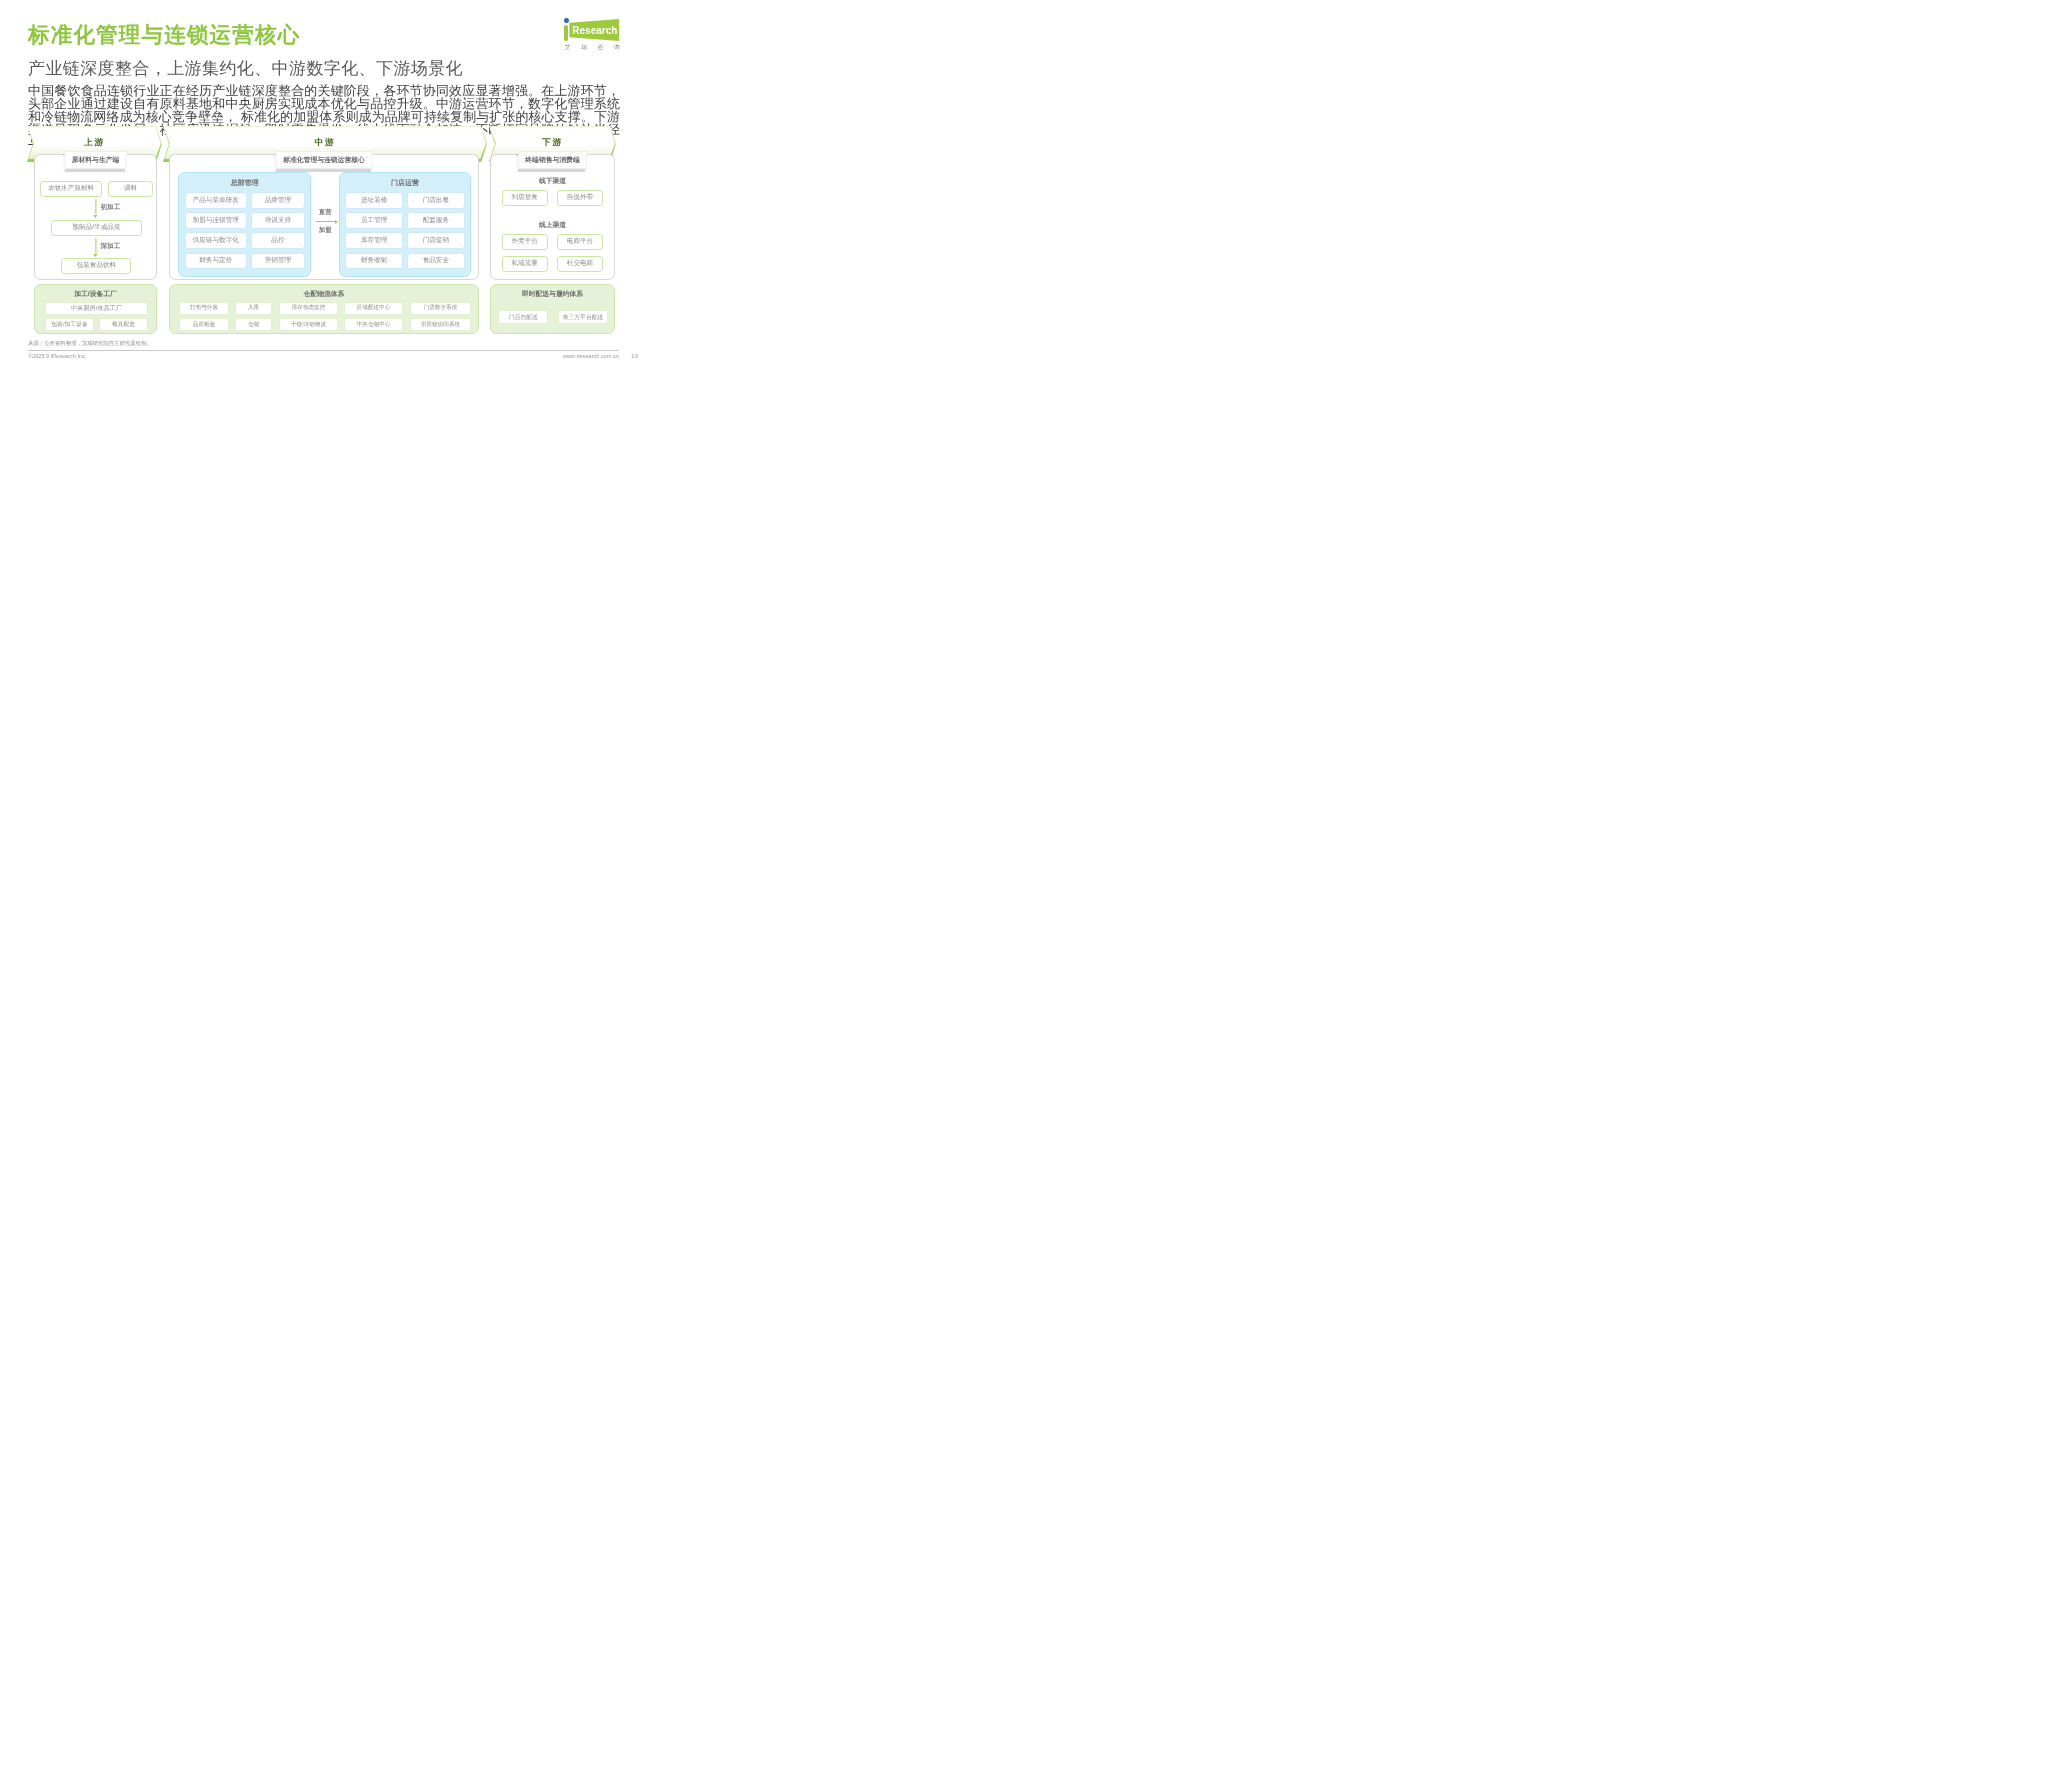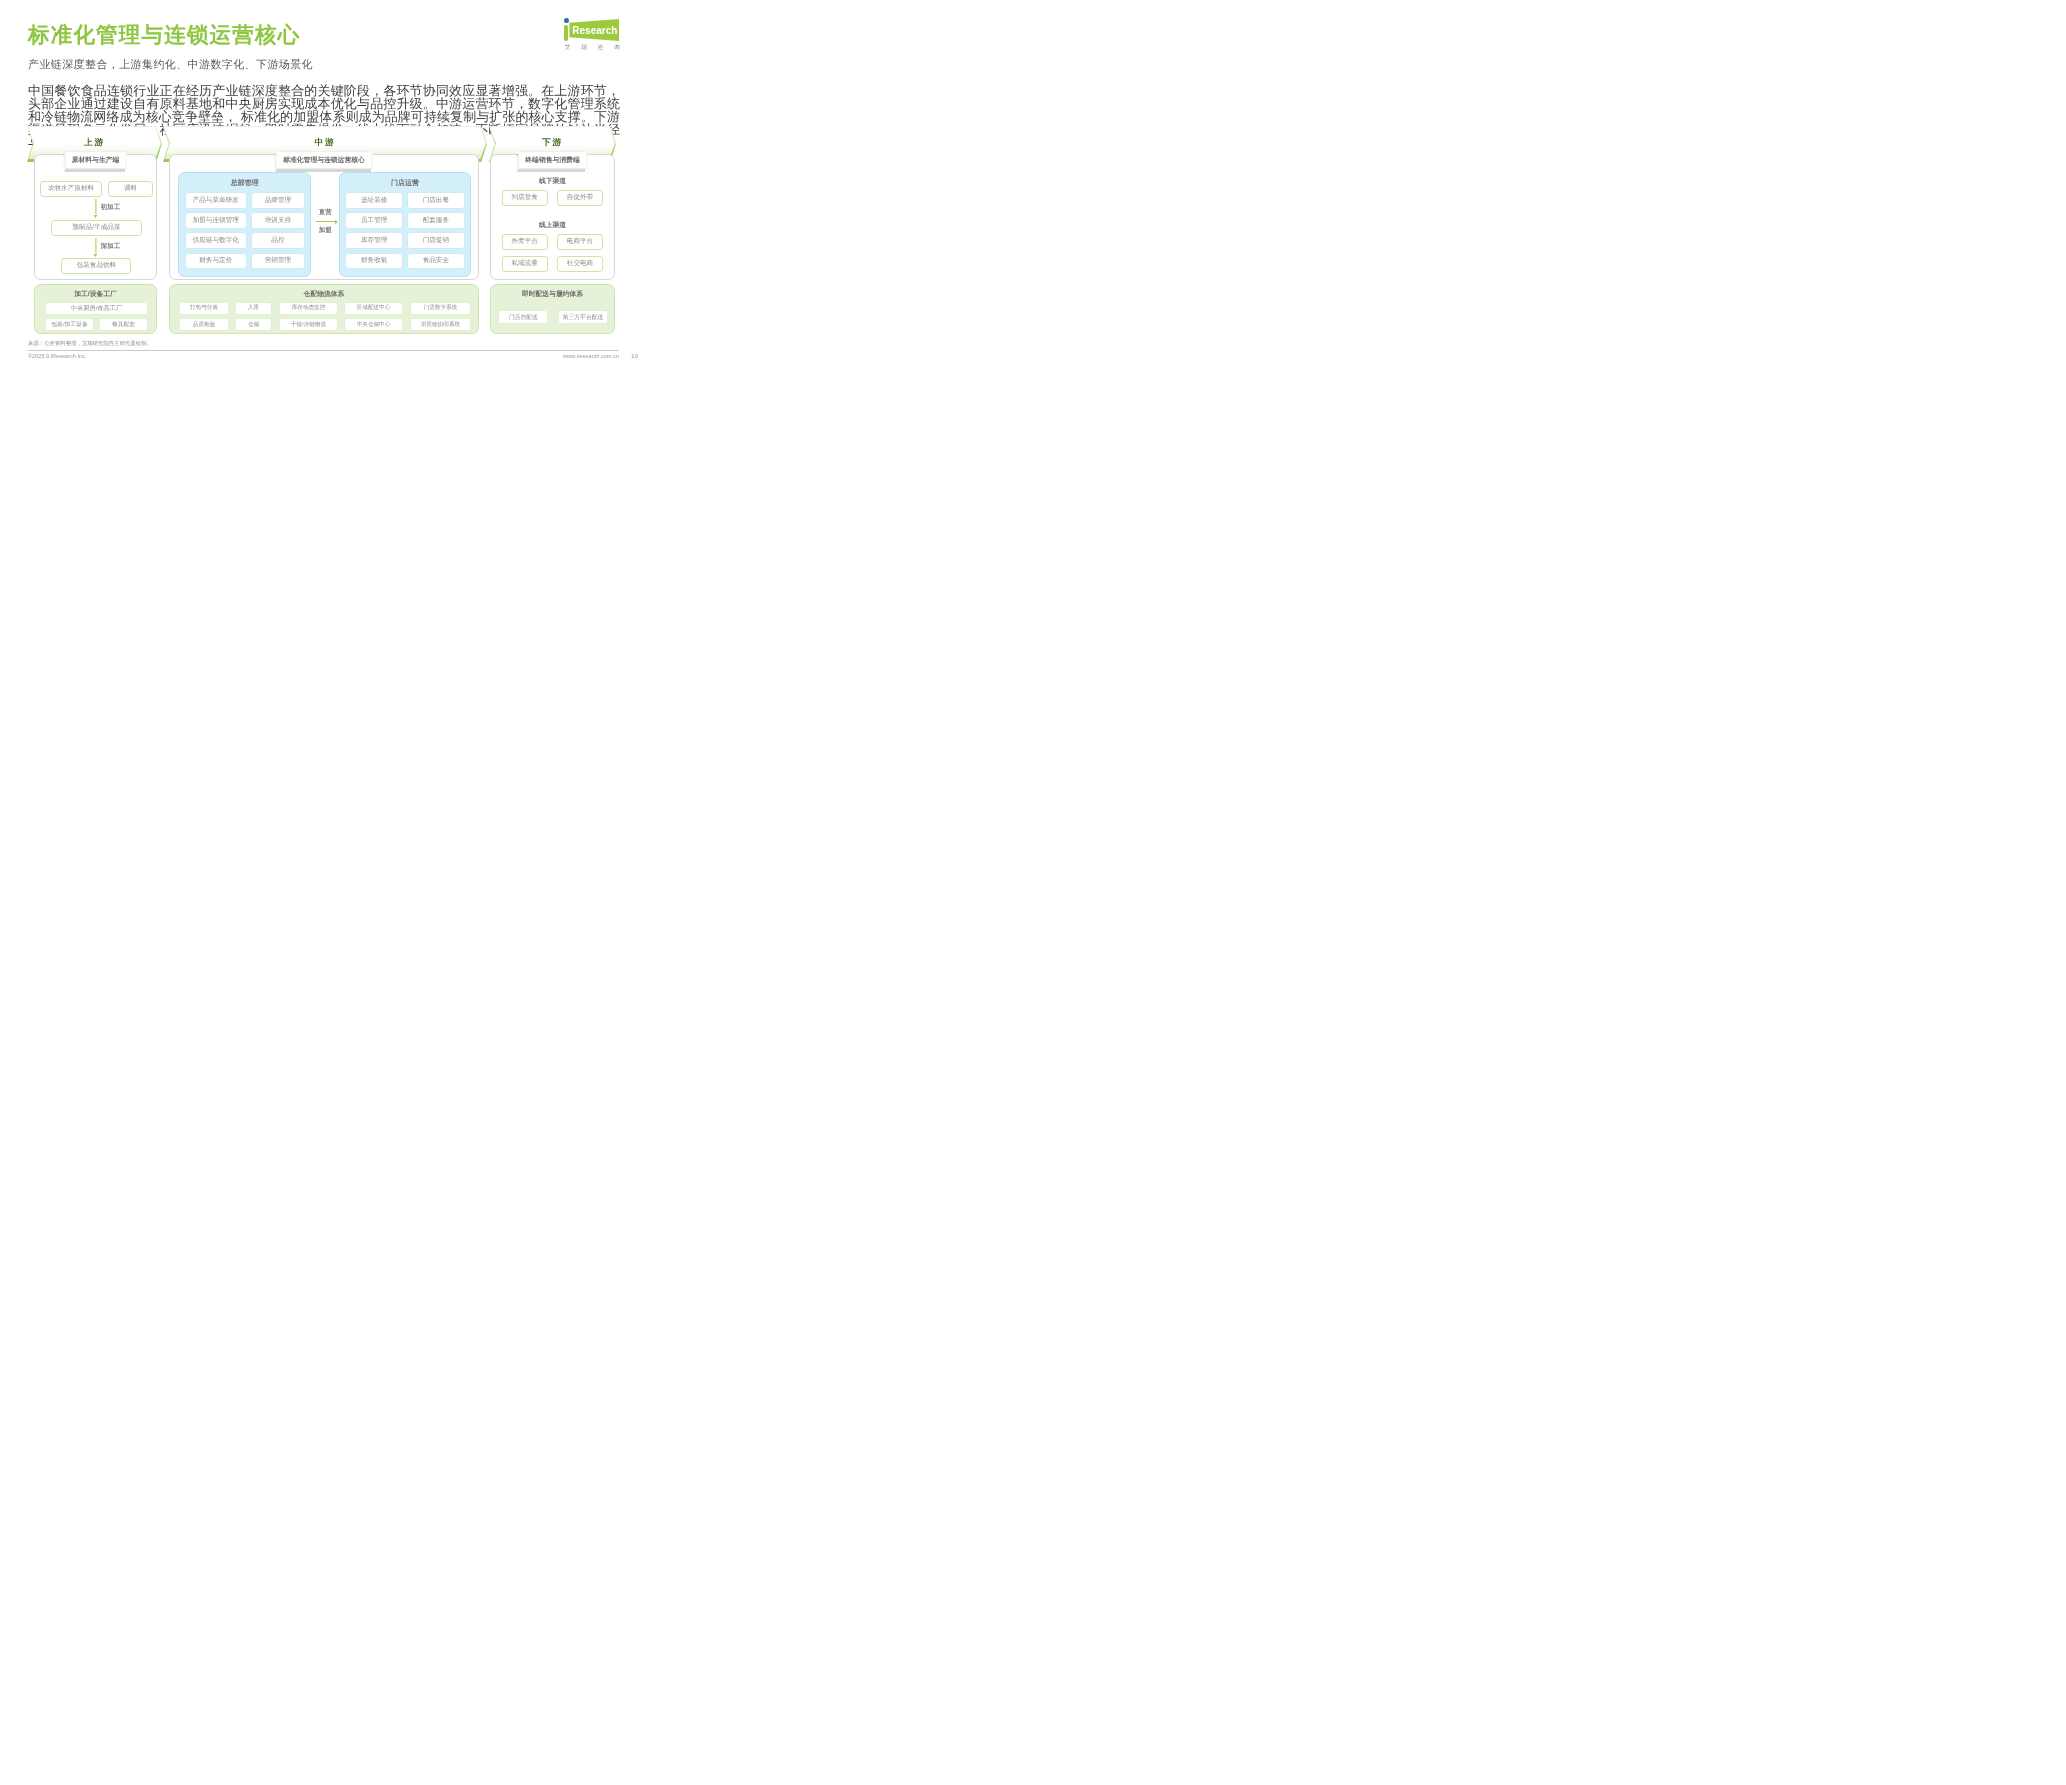--- a/index.html
+++ b/index.html
@@ -2,21 +2,21 @@
 <html style="font-size:6.6px"><head>
 <meta charset="utf-8">
 <style>
   html,body{margin:0;padding:0;background:#ffffff;}
   .slide{position:relative;width:648px;height:364px;background:#ffffff;overflow:hidden;
          font-family:"Liberation Sans","DejaVu Sans",sans-serif;}
 
   
   .title{position:absolute;left:28px;top:20px;font-size:21.5px;font-weight:bold;
          color:#8dc63f;letter-spacing:1.2px;white-space:nowrap;}
-  .subtitle{position:absolute;left:28px;top:57px;font-size:11px;color:#595959;
+  .subtitle{position:absolute;left:28px;top:57px;font-size:17px;color:#595959;
             letter-spacing:0.4px;white-space:nowrap;}
   .paragraph{position:absolute;left:28px;top:84px;width:592px;font-size:13px;
              line-height:13px;color:#3d3d3d;text-align:justify;}
 
   
   .logo{position:absolute;left:564px;top:16.5px;width:57px;height:33px;text-align:center;}
   .logo-flag{position:absolute;left:5.4px;top:2.5px;width:50px;height:22px;background:#9cca3c;
              clip-path:polygon(0 17%,100% 0,100% 100%,0 83%);color:#ffffff;font-weight:bold;
              font-size:10px;display:flex;align-items:center;padding-left:2.9px;box-sizing:border-box;}
   .logo-i-stem{position:absolute;left:0.4px;top:8.3px;width:3.7px;height:16.5px;background:#9cca3c;border-radius:1.7px;}

